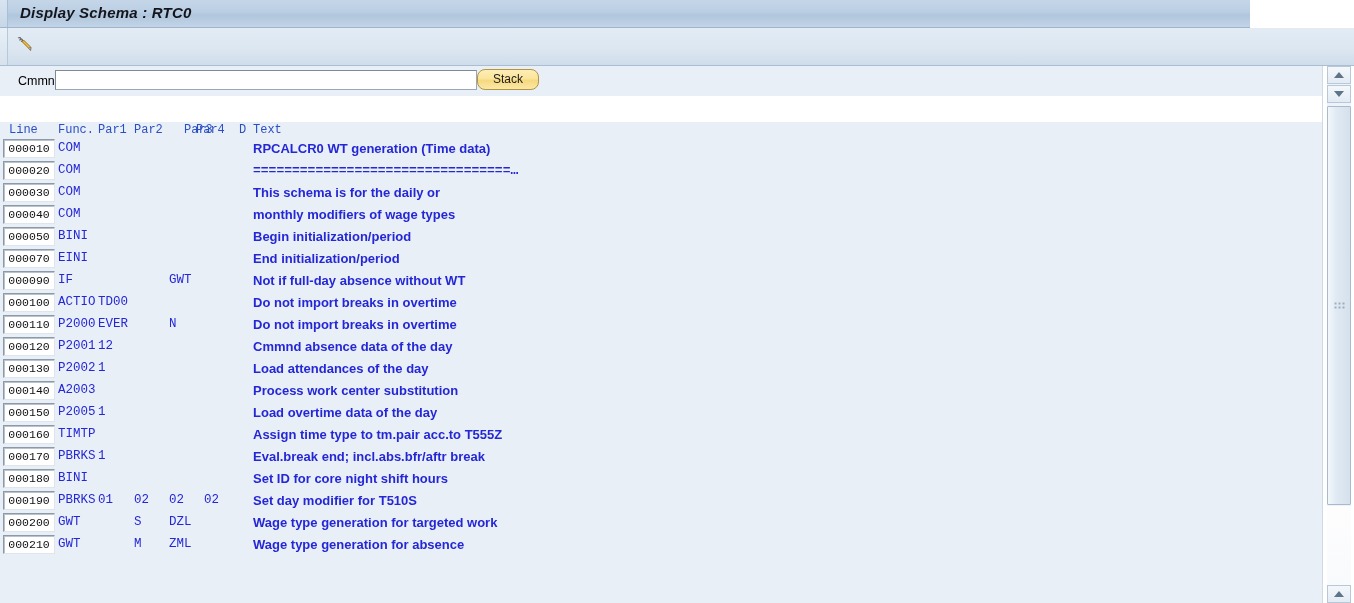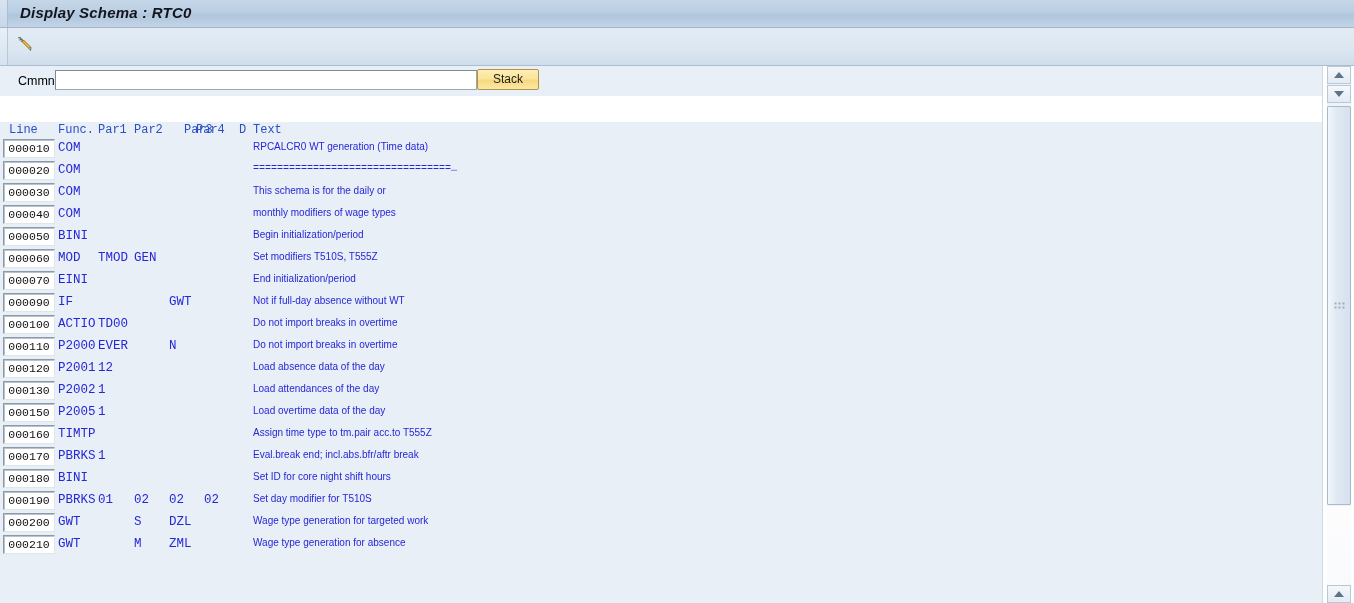--- a/index.html
+++ b/index.html
@@ -15,21 +15,21 @@
     position: relative;
     width: 1354px;
     height: 603px;
     background: #ffffff;
   }
 
   
   .titlebar {
     position: absolute;
     left: 0; top: 0;
-    width: 1354px; height: 28px;
+    width: 1250px; height: 28px;
     background: linear-gradient(to bottom, #c5d6e8 0%, #bacee3 45%, #afc6dd 55%, #c3d4e6 100%);
     border-bottom: 1px solid #9fb5cd;
   }
   .titlebar .lip {
     position: absolute; left: 0; top: 0;
     width: 8px; height: 27px;
     background: linear-gradient(to bottom, #d8e4f0, #c7d7e8);
     border-right: 1px solid #a9bfd6;
   }
   .titlebar .title {
@@ -110,21 +110,21 @@
     font-size: 12px;
     padding: 1px 3px;
     color: #111;
     outline: none;
   }
   .stack-btn {
     position: absolute;
     left: 477px; top: 3px;
     width: 62px; height: 21px;
     border: 1px solid #b49440;
-    border-radius: 2px;
+    border-radius: 8px;
     background: linear-gradient(to bottom, #fdeeb6 0%, #fbe49a 48%, #f6d87c 52%, #fae8a8 100%);
     font-family: "Liberation Sans", sans-serif;
     font-size: 12px;
     color: #1c1c1c;
     cursor: pointer;
     padding: 0;
     line-height: 19px;
   }
 
   
@@ -176,21 +176,21 @@
   }
 
   .c-func { position: absolute; left: 58px;  top: 3px; }
   .c-p1   { position: absolute; left: 98px;  top: 3px; }
   .c-p2   { position: absolute; left: 134px; top: 3px; }
   .c-p3   { position: absolute; left: 169px; top: 3px; }
   .c-p4   { position: absolute; left: 204px; top: 3px; }
   .c-d    { position: absolute; left: 239px; top: 3px; }
   .c-text { position: absolute; left: 253px; top: 3px;
             font-family: "Liberation Sans", sans-serif;
-            font-size: 10px; }
+            font-size: 13px; font-weight: bold; }
 
   .c-text.mono { font-family: "Liberation Mono", monospace; letter-spacing: 0px; }
 
   
   .vscroll {
     position: absolute;
     right: 0; top: 66px;
     width: 32px; height: 537px;
     background: #ffffff;
     border-left: 1px solid #cfdae6;
@@ -348,30 +348,20 @@
           <input class="linebox" type="text" value="000050" style="">
           <span class="c-func">BINI</span>
           <span class="c-p1"></span>
           <span class="c-p2"></span>
           <span class="c-p3"></span>
           <span class="c-p4"></span>
           <span class="c-d"></span>
           <span class="c-text">Begin initialization/period</span>
         </div>
         <div class="row">
-          <input class="linebox" type="text" value="000060" style="">
-          <span class="c-func">MOD</span>
-          <span class="c-p1">TMOD</span>
-          <span class="c-p2">GEN</span>
-          <span class="c-p3"></span>
-          <span class="c-p4"></span>
-          <span class="c-d"></span>
-          <span class="c-text">Set modifiers T510S, T555Z</span>
-        </div>
-        <div class="row">
           <input class="linebox" type="text" value="000070" style="">
           <span class="c-func">EINI</span>
           <span class="c-p1"></span>
           <span class="c-p2"></span>
           <span class="c-p3"></span>
           <span class="c-p4"></span>
           <span class="c-d"></span>
           <span class="c-text">End initialization/period</span>
         </div>
         <div class="row">
@@ -405,31 +395,41 @@
           <span class="c-text">Do not import breaks in overtime</span>
         </div>
         <div class="row">
           <input class="linebox" type="text" value="000120" style="">
           <span class="c-func">P2001</span>
           <span class="c-p1">12</span>
           <span class="c-p2"></span>
           <span class="c-p3"></span>
           <span class="c-p4"></span>
           <span class="c-d"></span>
-          <span class="c-text">Load absence data of the day</span>
+          <span class="c-text">Cmmnd absence data of the day</span>
         </div>
         <div class="row">
           <input class="linebox" type="text" value="000130" style="">
           <span class="c-func">P2002</span>
           <span class="c-p1">1</span>
           <span class="c-p2"></span>
           <span class="c-p3"></span>
           <span class="c-p4"></span>
           <span class="c-d"></span>
           <span class="c-text">Load attendances of the day</span>
+        </div>
+        <div class="row">
+          <input class="linebox" type="text" value="000140" style="">
+          <span class="c-func">A2003</span>
+          <span class="c-p1"></span>
+          <span class="c-p2"></span>
+          <span class="c-p3"></span>
+          <span class="c-p4"></span>
+          <span class="c-d"></span>
+          <span class="c-text">Process work center substitution</span>
         </div>
         <div class="row">
           <input class="linebox" type="text" value="000150" style="">
           <span class="c-func">P2005</span>
           <span class="c-p1">1</span>
           <span class="c-p2"></span>
           <span class="c-p3"></span>
           <span class="c-p4"></span>
           <span class="c-d"></span>
           <span class="c-text">Load overtime data of the day</span>

